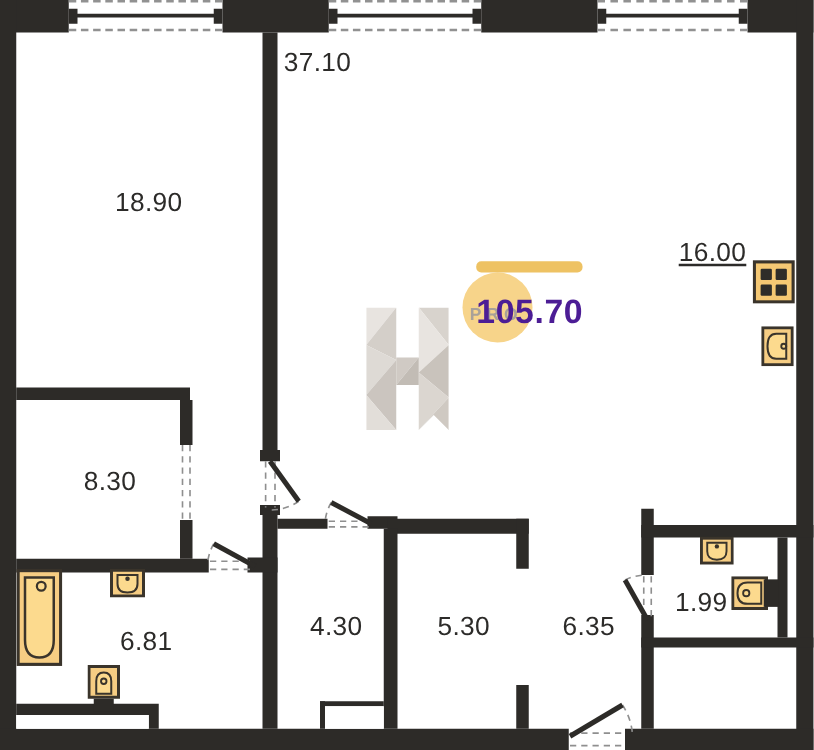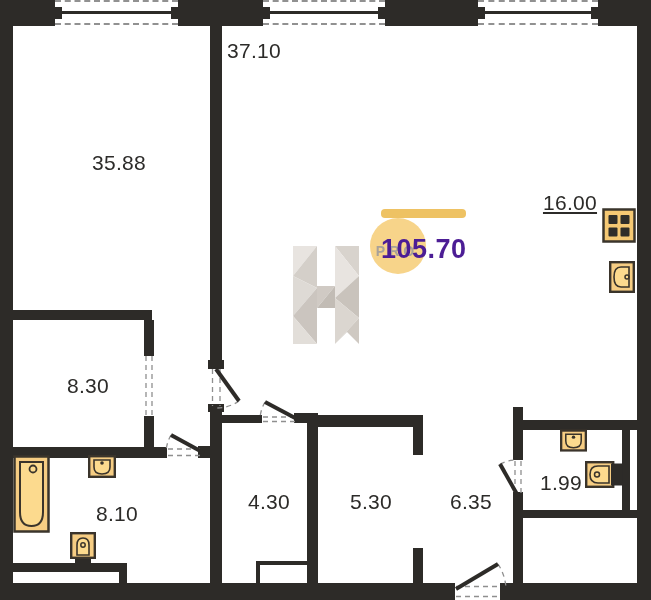--- a/index.html
+++ b/index.html
@@ -179,22 +179,22 @@
   </svg>
 
   <svg class="fixture" style="left:585px;top:461px;" width="38" height="27" viewBox="0 0 38 27">
     <rect x="1.2" y="1.2" width="27" height="24.6" fill="#f6cd83" stroke="#3a342b" stroke-width="2.4"></rect>
     <path d="M24,5 H13 Q5,5 5,13.5 Q5,22 13,22 H24 Z" fill="#fcda8e" stroke="#3a342b" stroke-width="1.6"></path>
     <circle cx="12" cy="13.5" r="2.5" fill="none" stroke="#3a342b" stroke-width="1.5"></circle>
     <rect x="26" y="2.5" width="11.5" height="22" fill="#2d2b28"></rect>
   </svg>
 
   <div class="lbl" style="left:254px;top:51px;">37.10</div>
-  <div class="lbl" style="left:119px;top:163px;">35.88</div>
+  <div class="lbl" style="left:119px;top:163px;">18.90</div>
   <div class="lbl" style="left:570px;top:203px;text-decoration:underline;">16.00</div>
   <div class="lbl" style="left:88px;top:386px;">8.30</div>
-  <div class="lbl" style="left:117px;top:514px;">8.10</div>
+  <div class="lbl" style="left:117px;top:514px;">6.81</div>
   <div class="lbl" style="left:269px;top:502px;">4.30</div>
   <div class="lbl" style="left:371px;top:502px;">5.30</div>
   <div class="lbl" style="left:471px;top:502px;">6.35</div>
   <div class="lbl" style="left:561px;top:483px;">1.99</div>
 
 </div>
 
 </body></html>

